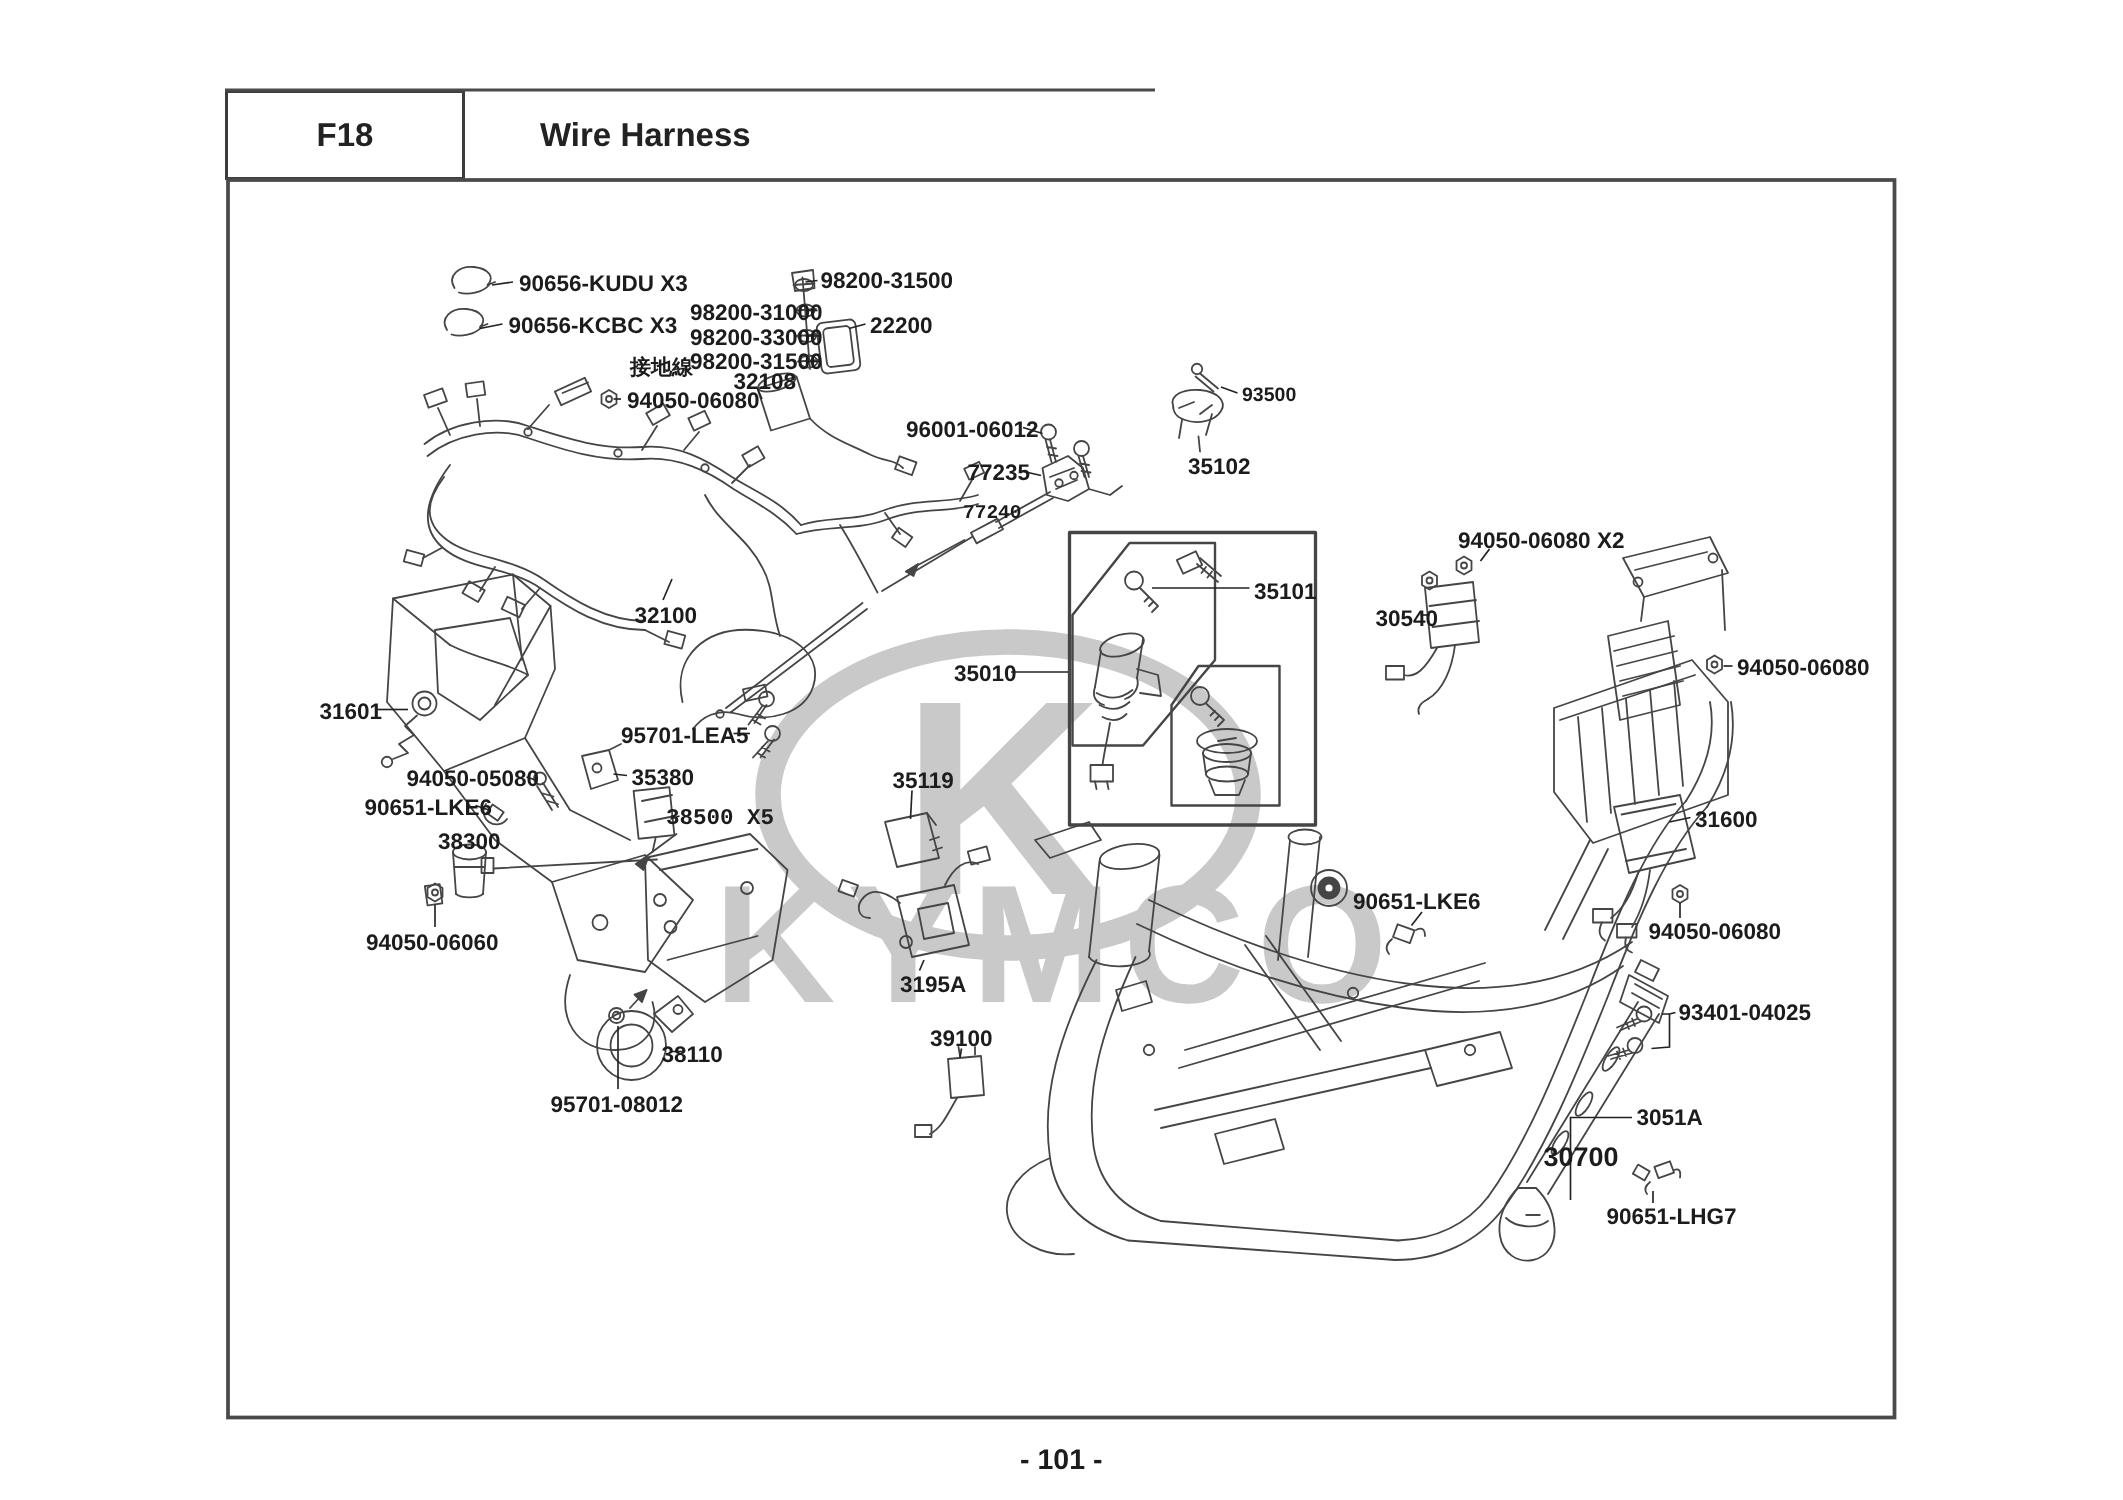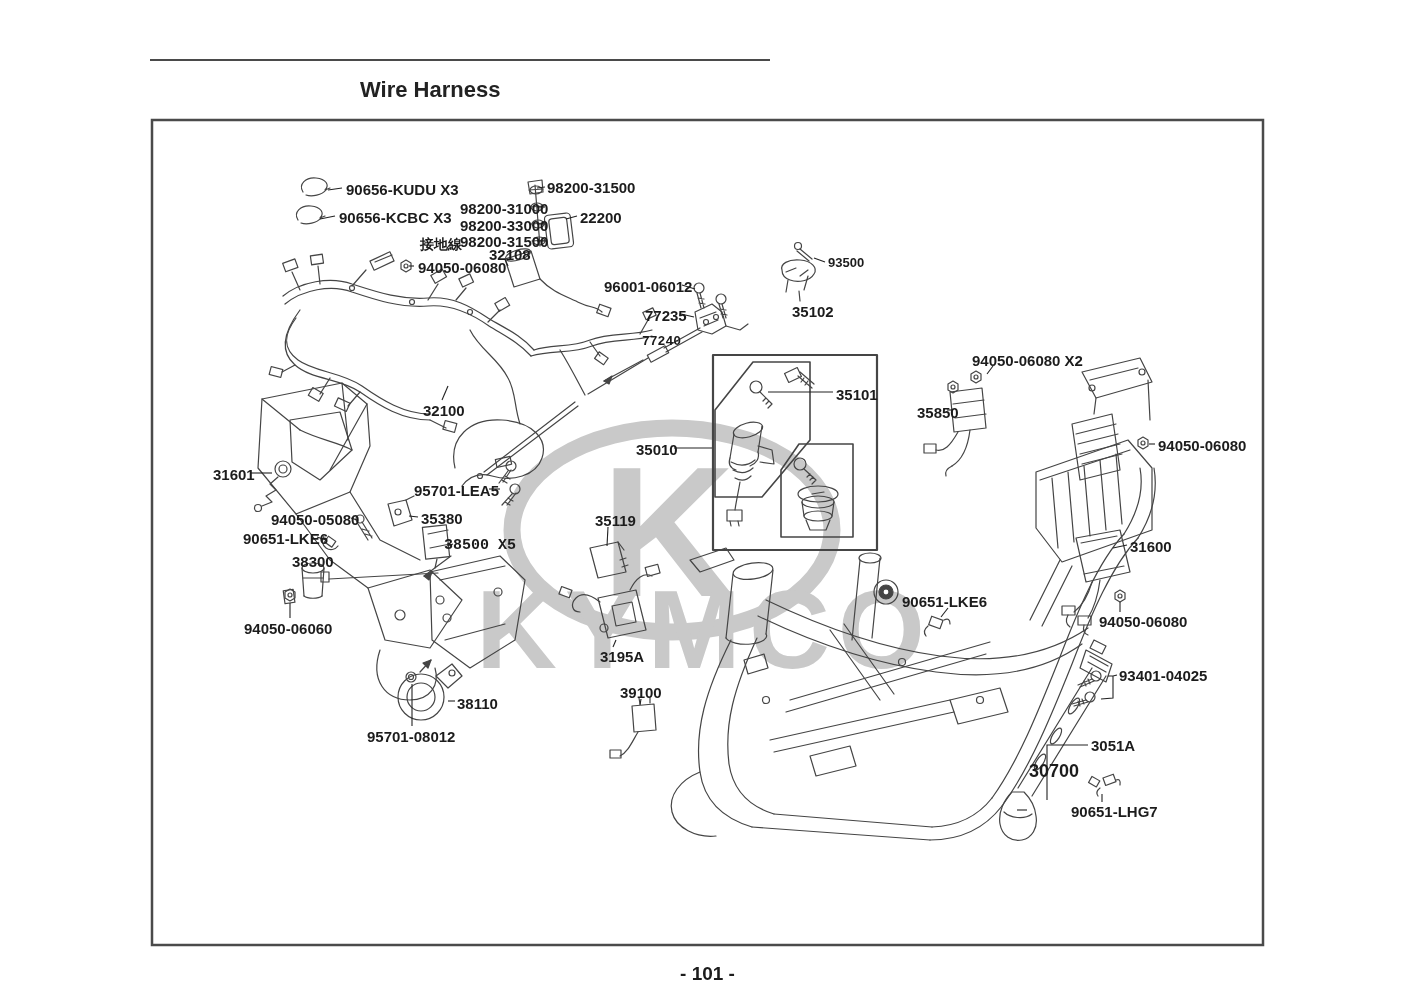--- a/index.html
+++ b/index.html
@@ -12,20 +12,23 @@
   .diagram-svg{position:absolute;left:0;top:0;}
   .part-label{position:absolute;font-size:15px;font-weight:700;color:#1c1c1c;white-space:nowrap;}
   .footer-page{position:absolute;left:152px;top:951px;width:1111px;text-align:center;
                font-size:19px;font-weight:700;color:#1c1c1c;margin-top:12px;}
 </style>
 </head>
 <body>
 
 <div class="page">
 
+  <div class="code-box">
+    <span>F18</span>
+  </div>
   <div class="page-title">Wire Harness</div>
 
   <svg class="diagram-svg" width="1415" height="1000" viewBox="0 0 1415 1000">
 
     <g stroke="#4a4a4a" fill="none">
       <line x1="150" y1="60" x2="770" y2="60" stroke-width="2"></line>
       <rect x="152" y="120" width="1111" height="825" stroke-width="2.5"></rect>
     </g>
 
     <g>
@@ -410,37 +413,37 @@
       <div class="part-label" style="left: 420px; top: 236px; font-size: 14px;">接地線</div>
       <div class="part-label" style="left: 489px; top: 246px;">32108</div>
       <div class="part-label" style="left: 418px; top: 259px;">94050-06080</div>
       <div class="part-label" style="left: 580px; top: 209px;">22200</div>
       <div class="part-label" style="left: 604px; top: 278px;">96001-06012</div>
       <div class="part-label" style="left: 645px; top: 307px;">77235</div>
       <div class="part-label" style="left: 642px; top: 334px; font-size: 13px; font-family: Liberation Mono, monospace;">77240</div>
       <div class="part-label" style="left: 828px; top: 255px; font-size: 13px;">93500</div>
       <div class="part-label" style="left: 792px; top: 303px;">35102</div>
       <div class="part-label" style="left: 972px; top: 352px;">94050-06080 X2</div>
-      <div class="part-label" style="left: 917px; top: 404px;">35850</div>
+      <div class="part-label" style="left: 917px; top: 404px;">30540</div>
       <div class="part-label" style="left: 1158px; top: 437px;">94050-06080</div>
       <div class="part-label" style="left: 836px; top: 386px;">35101</div>
       <div class="part-label" style="left: 636px; top: 441px;">35010</div>
       <div class="part-label" style="left: 423px; top: 402px;">32100</div>
       <div class="part-label" style="left: 213px; top: 466px;">31601</div>
       <div class="part-label" style="left: 414px; top: 482px;">95701-LEA5</div>
       <div class="part-label" style="left: 271px; top: 511px;">94050-05080</div>
       <div class="part-label" style="left: 421px; top: 510px;">35380</div>
       <div class="part-label" style="left: 243px; top: 530px;">90651-LKE6</div>
       <div class="part-label" style="left: 444px; top: 537px; font-family: Liberation Mono, monospace;">38500 X5</div>
       <div class="part-label" style="left: 292px; top: 553px;">38300</div>
       <div class="part-label" style="left: 244px; top: 620px;">94050-06060</div>
       <div class="part-label" style="left: 595px; top: 512px;">35119</div>
       <div class="part-label" style="left: 600px; top: 648px;">3195A</div>
       <div class="part-label" style="left: 620px; top: 684px;">39100</div>
-      <div class="part-label" style="left: 457px; top: 695px; text-align: right;">38110</div>
+      <div class="part-label" style="left: 441px; top: 695px; text-align: right;">38110</div>
       <div class="part-label" style="left: 367px; top: 728px;">95701-08012</div>
       <div class="part-label" style="left: 1130px; top: 538px;">31600</div>
       <div class="part-label" style="left: 902px; top: 593px;">90651-LKE6</div>
       <div class="part-label" style="left: 1099px; top: 613px;">94050-06080</div>
       <div class="part-label" style="left: 1119px; top: 667px;">93401-04025</div>
       <div class="part-label" style="left: 1091px; top: 737px;">3051A</div>
       <div class="part-label" style="left: 1029px; top: 761px; font-size: 18px;">30700</div>
       <div class="part-label" style="left: 1071px; top: 803px;">90651-LHG7</div>
     </div>
 

